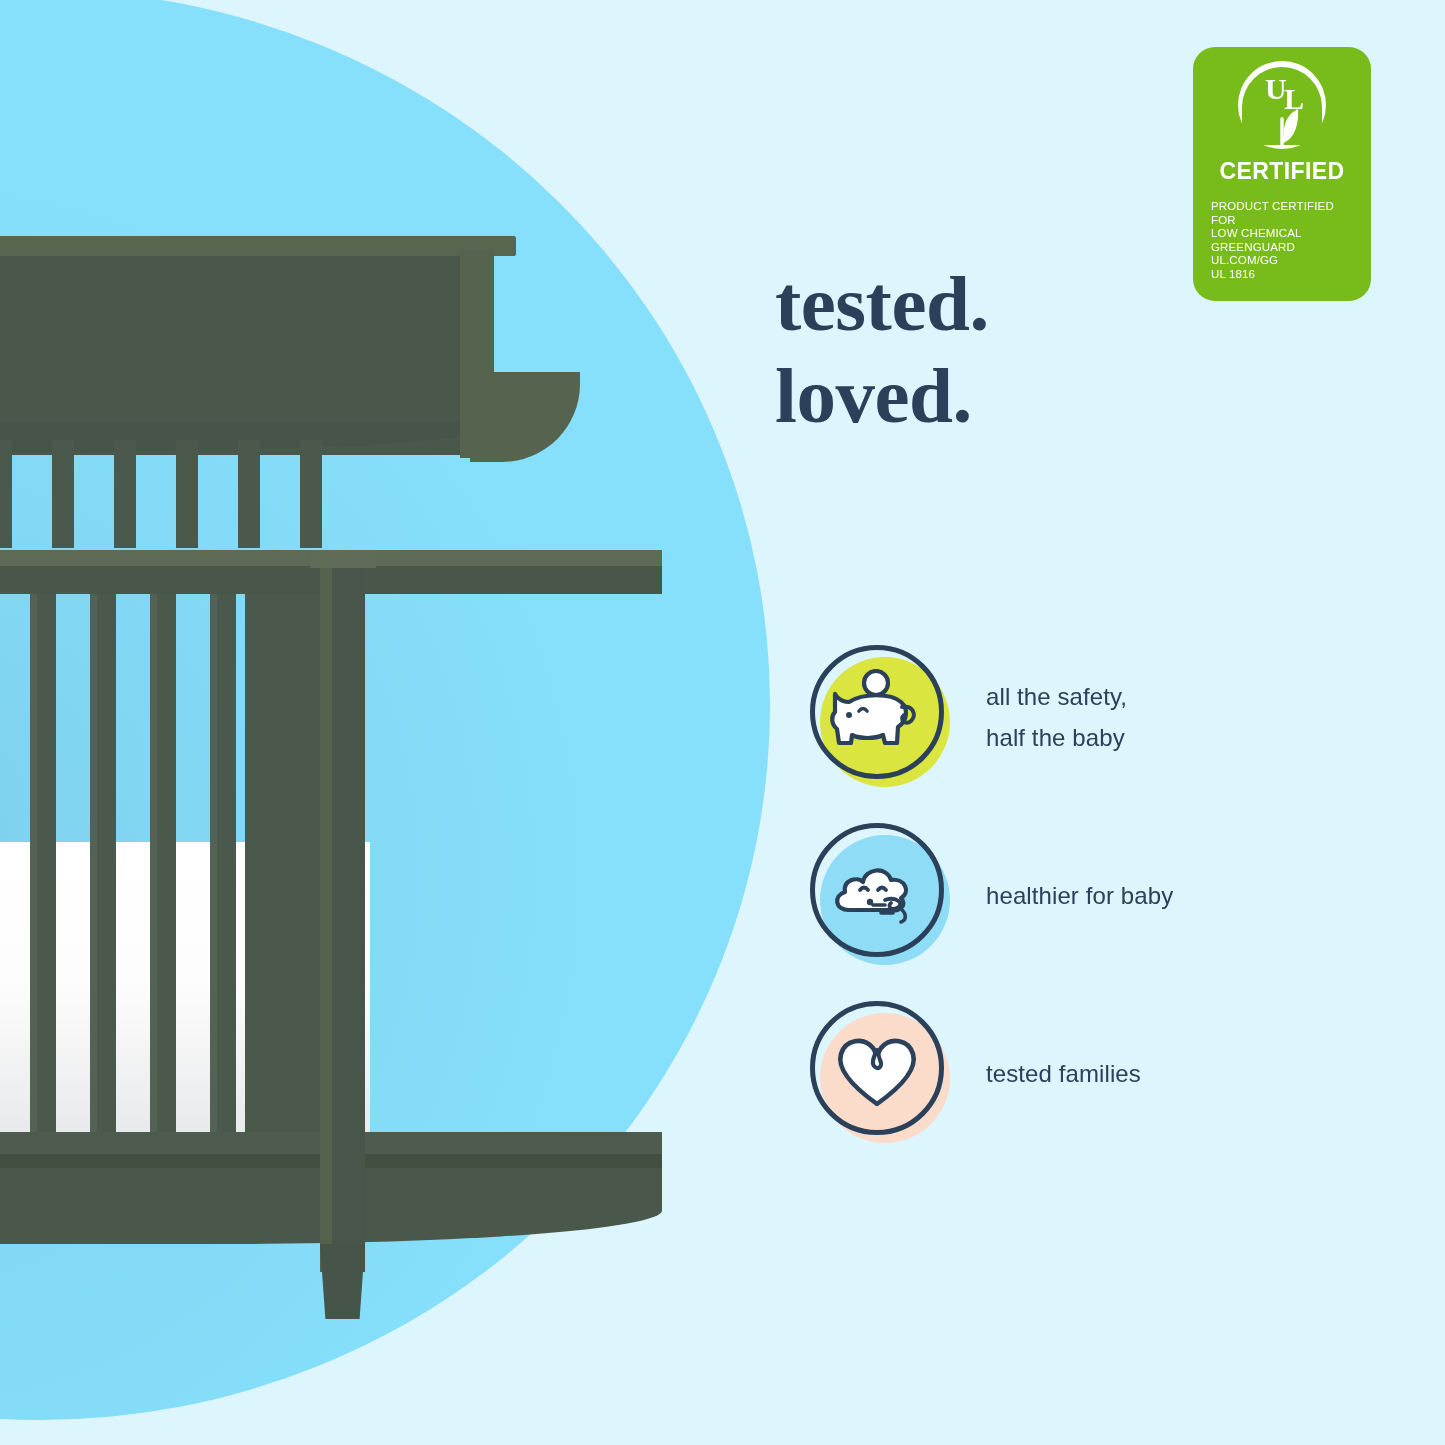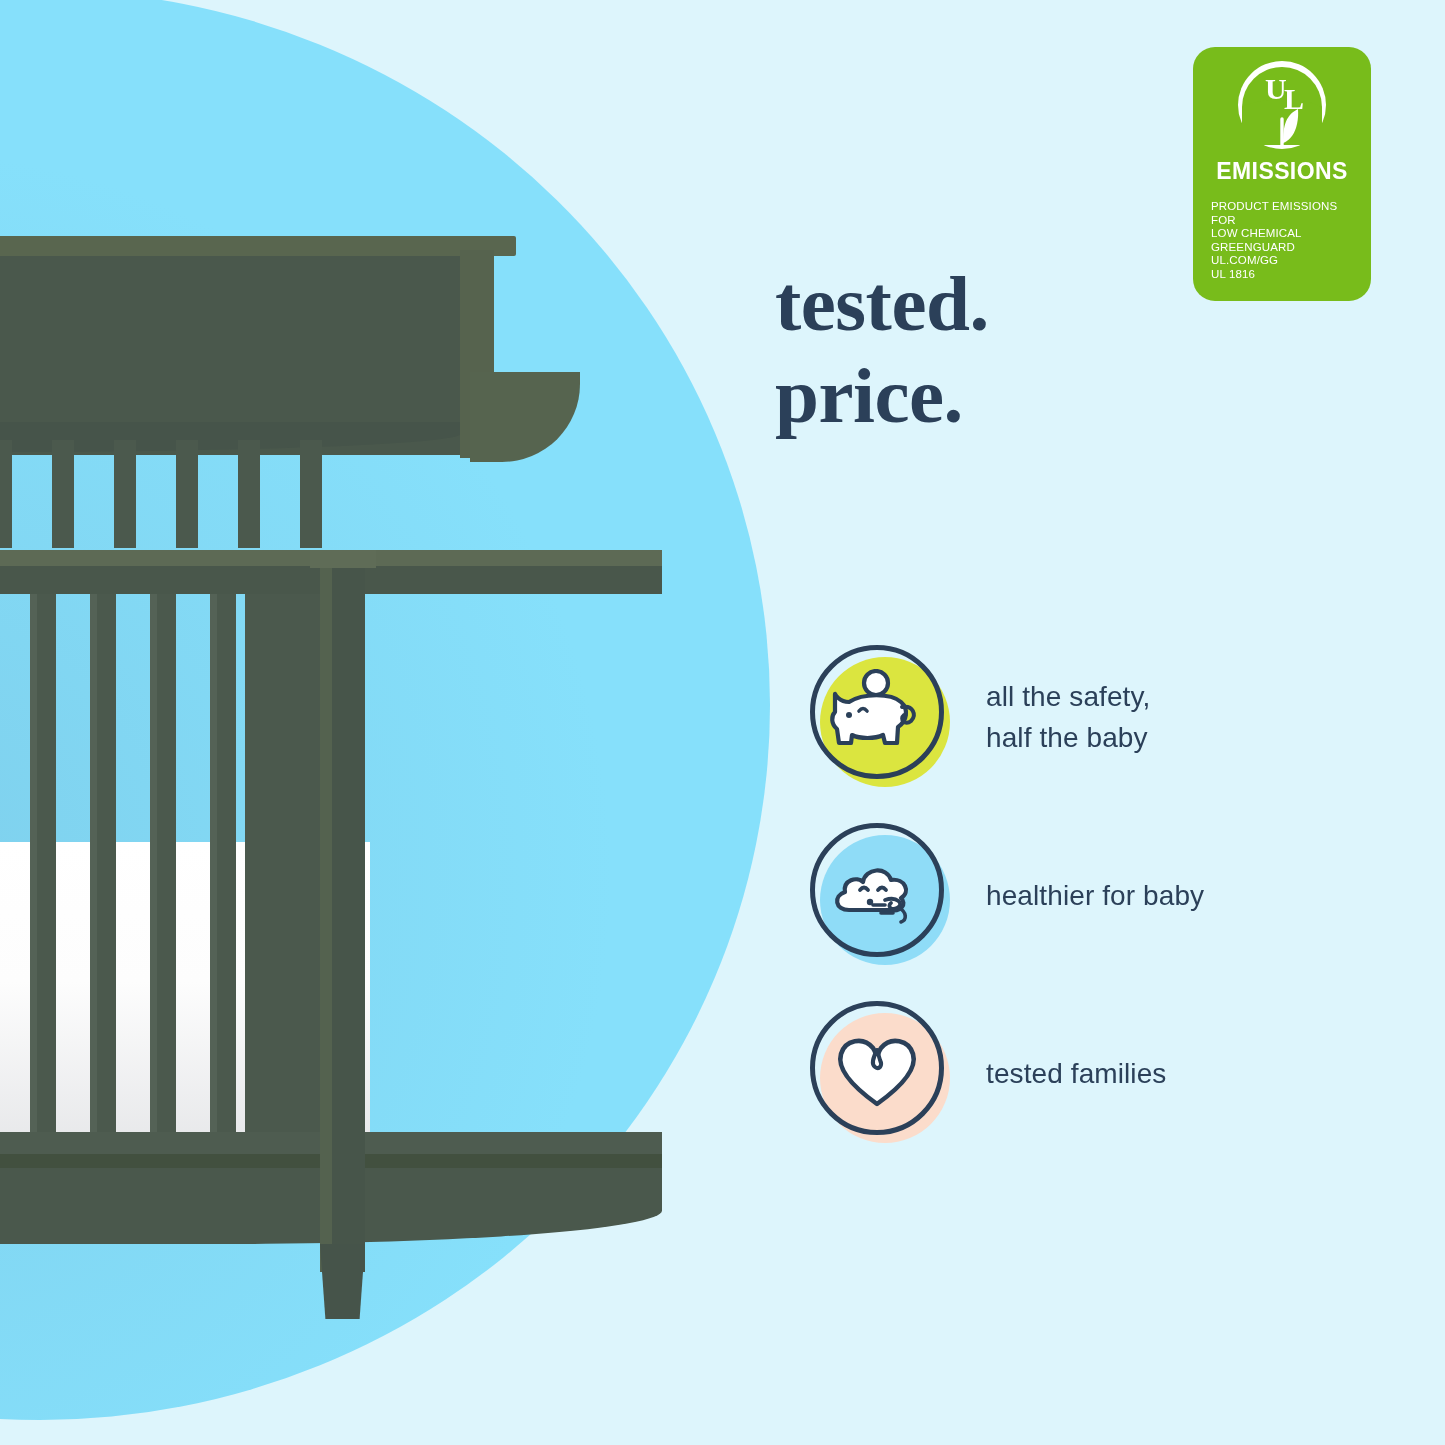--- a/index.html
+++ b/index.html
@@ -101,21 +101,21 @@
 
   
   .features{position:absolute;left:800px;top:628px;width:600px;}
   .frow{display:flex;align-items:center;height:178px;}
   .ico-wrap{position:relative;width:160px;height:160px;flex:0 0 160px;}
   .ico-fill{position:absolute;left:20px;top:20px;width:130px;height:130px;border-radius:50%;}
   .ico-ring{position:absolute;left:10px;top:8px;width:134px;height:134px;border-radius:50%;
             border:5px solid #2b4059;box-sizing:border-box;}
   .ico-art{position:absolute;left:10px;top:8px;width:134px;height:134px;
            display:flex;align-items:center;justify-content:center;}
-  .ftext{color:#2b4059;font-size:28px;line-height:41px;margin-left:26px;letter-spacing:.1px;}
+  .ftext{color:#2b4059;font-size:24px;line-height:41px;margin-left:26px;letter-spacing:.1px;}
 </style>
 </head>
 <body>
 
 <div class="stage">
 
   <div class="blob"></div>
   <div class="blob-shadow"></div>
 
   <div class="crib">
@@ -159,35 +159,35 @@
       <svg width="92" height="92" viewBox="0 0 92 92">
         <circle cx="46" cy="46" r="44" fill="#ffffff"></circle>
         <path d="M6 48 A40 40 0 0 1 86 48 Z" fill="#78bc1b"></path>
         <path d="M6 48 C 26 38, 66 38, 86 48 L86 86 L6 86 Z" fill="#78bc1b"></path>
         <text x="29" y="40" font-family="'Liberation Serif',serif" font-size="30" font-weight="bold" fill="#ffffff">U</text>
         <text x="48" y="50" font-family="'Liberation Serif',serif" font-size="30" font-weight="bold" fill="#ffffff">L</text>
         <path d="M47 84 C 47 66, 50 56, 62 50 C 63 66, 58 80, 47 84 Z" fill="#ffffff"></path>
         <path d="M46 86 L46 60" stroke="#ffffff" stroke-width="3.4" fill="none" stroke-linecap="round"></path>
       </svg>
     </div>
-    <div class="badge-name">EMISSIONS</div>
+    <div class="badge-name">CERTIFIED</div>
     <div class="badge-rule"></div>
     <div class="badge-lines">
-      <div>PRODUCT EMISSIONS FOR</div>
+      <div>PRODUCT CERTIFIED FOR</div>
       <div>LOW CHEMICAL GREENGUARD</div>
       <div>UL.COM/GG</div>
       <div>UL 1816</div>
     </div>
     <div class="badge-rule2"></div>
     <div class="badge-gold">GOLD</div>
   </div>
 
   <div class="headline">
     <div>tested.</div>
-    <div>price.</div>
+    <div>loved.</div>
   </div>
 
   <div class="features">
 
     <div class="frow">
       <div class="ico-wrap">
         <div class="ico-fill" style="background:#dbe53f"></div>
         <div class="ico-ring"></div>
         <div class="ico-art">
           <svg width="96" height="86" viewBox="0 0 96 86">

